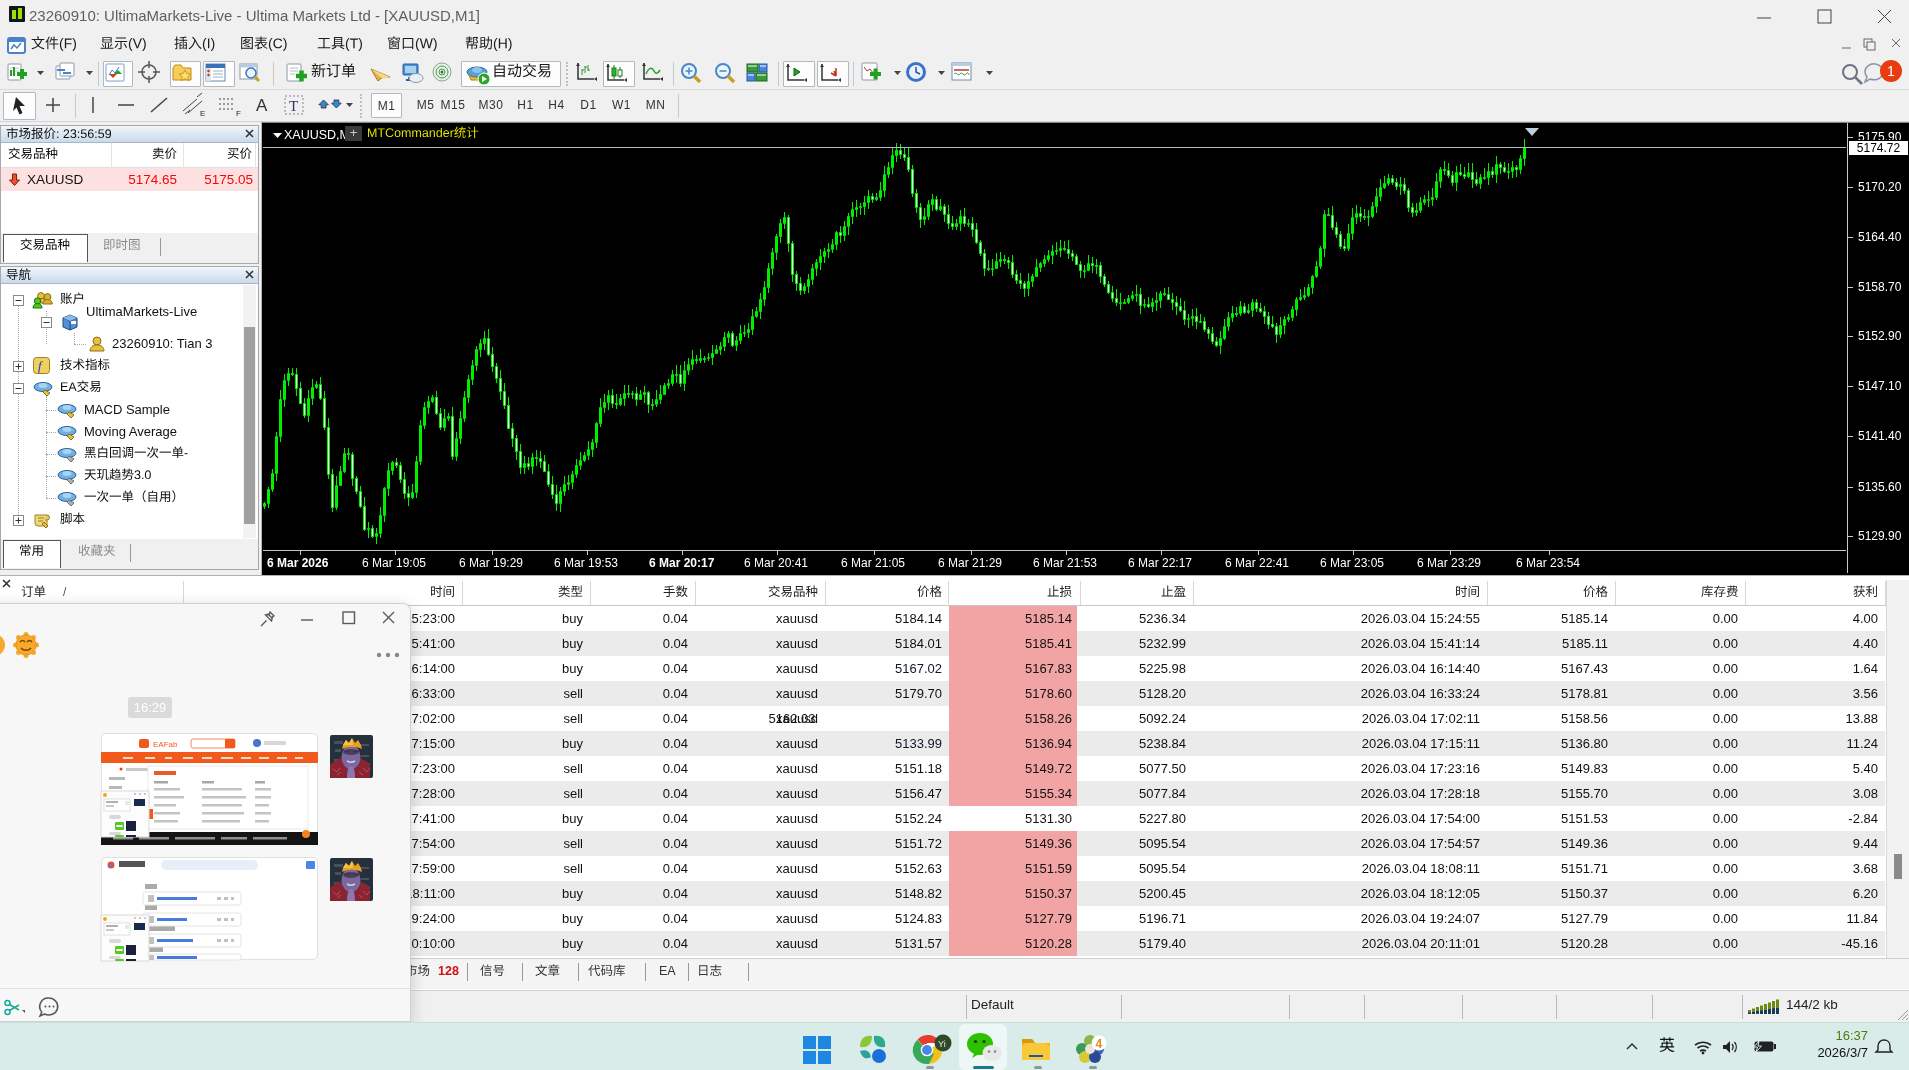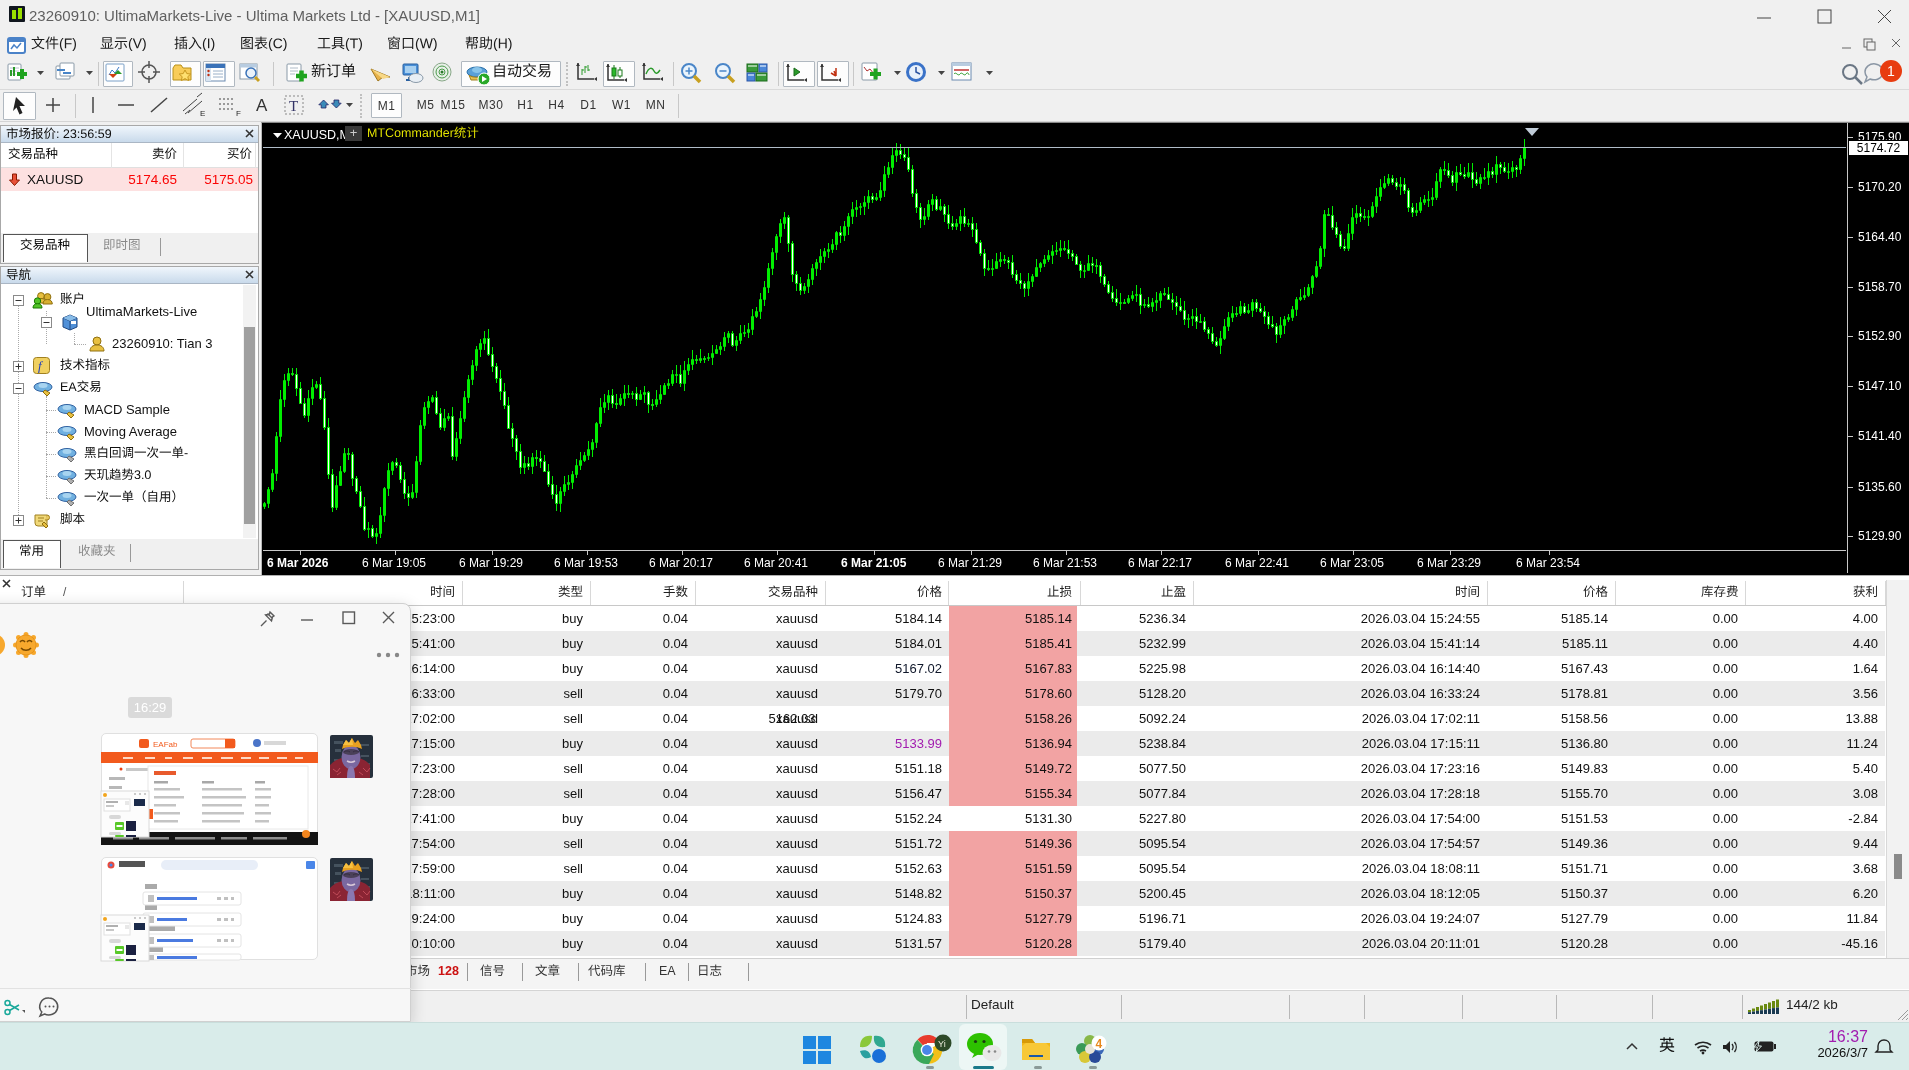--- a/index.html
+++ b/index.html
@@ -346,23 +346,23 @@
 <div class="ab" style="left:1858px;top:480px;font-size:12px;color:#fff">5135.60</div>
 <div class="ab" style="left:1858px;top:529px;font-size:12px;color:#fff">5129.90</div>
 <svg class="st" style="left:0;top:0" width="1909" height="600">
     <path d="M1848 137.5h5 M1848 187.5h5 M1848 237.5h5 M1848 287.5h5 M1848 336.5h5 M1848 386.5h5 M1848 436.5h5 M1848 487.5h5 M1848 536.5h5" stroke="#c8c8c8"></path>
   </svg>
 <div class="ab" style="left:1848px;top:140px;width:61px;height:16px;background:#fff;border:1px solid #000;font-size:12px;color:#000;text-align:center;line-height:14px">5174.72</div>
 <div class="ab" style="left:267px;top:556px;font-size:12px;color:#fff;font-weight:bold">6 Mar 2026</div>
 <div class="ab" style="left:362px;top:556px;font-size:12px;color:#fff;font-weight:normal">6 Mar 19:05</div>
 <div class="ab" style="left:459px;top:556px;font-size:12px;color:#fff;font-weight:normal">6 Mar 19:29</div>
 <div class="ab" style="left:554px;top:556px;font-size:12px;color:#fff;font-weight:normal">6 Mar 19:53</div>
-<div class="ab" style="left:649px;top:556px;font-size:12px;color:#fff;font-weight:normal">6 Mar 20:17</div>
+<div class="ab" style="left:649px;top:556px;font-size:12px;color:#fff;font-weight:bold">6 Mar 20:17</div>
 <div class="ab" style="left:744px;top:556px;font-size:12px;color:#fff;font-weight:normal">6 Mar 20:41</div>
-<div class="ab" style="left:841px;top:556px;font-size:12px;color:#fff;font-weight:bold">6 Mar 21:05</div>
+<div class="ab" style="left:841px;top:556px;font-size:12px;color:#fff;font-weight:normal">6 Mar 21:05</div>
 <div class="ab" style="left:938px;top:556px;font-size:12px;color:#fff;font-weight:normal">6 Mar 21:29</div>
 <div class="ab" style="left:1033px;top:556px;font-size:12px;color:#fff;font-weight:normal">6 Mar 21:53</div>
 <div class="ab" style="left:1128px;top:556px;font-size:12px;color:#fff;font-weight:normal">6 Mar 22:17</div>
 <div class="ab" style="left:1225px;top:556px;font-size:12px;color:#fff;font-weight:normal">6 Mar 22:41</div>
 <div class="ab" style="left:1320px;top:556px;font-size:12px;color:#fff;font-weight:normal">6 Mar 23:05</div>
 <div class="ab" style="left:1417px;top:556px;font-size:12px;color:#fff;font-weight:normal">6 Mar 23:29</div>
 <div class="ab" style="left:1516px;top:556px;font-size:12px;color:#fff;font-weight:normal">6 Mar 23:54</div>
 <svg class="st" style="left:0;top:0" width="1909" height="600">
     <path d="M300.5 551v4 M395.5 551v4 M492.5 551v4 M587.5 551v4 M682.5 551v4 M777.5 551v4 M874.5 551v4 M971.5 551v4 M1066.5 551v4 M1161.5 551v4 M1258.5 551v4 M1353.5 551v4 M1450.5 551v4 M1549.5 551v4" stroke="#c8c8c8"></path>
   </svg>
@@ -725,21 +725,21 @@
 <div class="ab" style="left:1180px;top:711px;width:300px;font-size:13px;color:#111;text-align:right">2026.03.04 17:02:11</div>
 <div class="ab" style="left:1308px;top:711px;width:300px;font-size:13px;color:#111;text-align:right">5158.56</div>
 <div class="ab" style="left:1438px;top:711px;width:300px;font-size:13px;color:#111;text-align:right">0.00</div>
 <div class="ab" style="left:1578px;top:711px;width:300px;font-size:13px;color:#111;text-align:right">13.88</div>
 <div class="ab" style="left:0;top:731px;width:1885px;height:25px;background:#ebebeb"></div>
 <div class="ab" style="left:949px;top:731px;width:128px;height:25px;background:#f2a3a3"></div>
 <div class="ab" style="left:155px;top:736px;width:300px;font-size:13px;color:#111;text-align:right">2026.03.04 17:15:00</div>
 <div class="ab" style="left:283px;top:736px;width:300px;font-size:13px;color:#111;text-align:right">buy</div>
 <div class="ab" style="left:388px;top:736px;width:300px;font-size:13px;color:#111;text-align:right">0.04</div>
 <div class="ab" style="left:518px;top:736px;width:300px;font-size:13px;color:#111;text-align:right">xauusd</div>
-<div class="ab" style="left:642px;top:736px;width:300px;font-size:13px;color:#a21caf;text-align:right">5133.99</div>
+<div class="ab" style="left:642px;top:736px;width:300px;font-size:13px;color:#0f172a;text-align:right">5133.99</div>
 <div class="ab" style="left:772px;top:736px;width:300px;font-size:13px;color:#111;text-align:right">5136.94</div>
 <div class="ab" style="left:886px;top:736px;width:300px;font-size:13px;color:#111;text-align:right">5238.84</div>
 <div class="ab" style="left:1180px;top:736px;width:300px;font-size:13px;color:#111;text-align:right">2026.03.04 17:15:11</div>
 <div class="ab" style="left:1308px;top:736px;width:300px;font-size:13px;color:#111;text-align:right">5136.80</div>
 <div class="ab" style="left:1438px;top:736px;width:300px;font-size:13px;color:#111;text-align:right">0.00</div>
 <div class="ab" style="left:1578px;top:736px;width:300px;font-size:13px;color:#111;text-align:right">11.24</div>
 <div class="ab" style="left:0;top:756px;width:1885px;height:25px;background:#ffffff"></div>
 <div class="ab" style="left:949px;top:756px;width:128px;height:25px;background:#f2a3a3"></div>
 <div class="ab" style="left:155px;top:761px;width:300px;font-size:13px;color:#111;text-align:right">2026.03.04 17:23:00</div>
 <div class="ab" style="left:283px;top:761px;width:300px;font-size:13px;color:#111;text-align:right">sell</div>
@@ -1196,21 +1196,21 @@
   </svg>
 <svg class="st" style="left:1722px;top:1040px" width="18" height="14">
 <path d="M1 5v4h3l4 4V1L4 5z" fill="#222"></path>
     <path d="M10 4a5 5 0 0 1 0 6M12.5 2a8 8 0 0 1 0 10" stroke="#222" fill="none" stroke-width="1.3"></path>
   </svg>
 <svg class="st" style="left:1752px;top:1041px" width="24" height="12">
 <rect x="2.5" y="0.5" width="19" height="10" rx="2" fill="#222"></rect>
     <rect x="22" y="3" width="2" height="5" fill="#222"></rect>
     <path d="M7 0L2 6h3.5L4 11l5.5-6H6z" fill="#222" stroke="#d9ecea" stroke-width="1"></path>
   </svg>
-<div class="ab" style="left:1820px;top:1028px;width:48px;font-size:16px;color:#a21caf;text-align:right">16:37</div>
+<div class="ab" style="left:1820px;top:1028px;width:48px;font-size:13px;color:#4d7c0f;text-align:right">16:37</div>
 <div class="ab" style="left:1803px;top:1045px;width:65px;font-size:13px;color:#111;text-align:right">2026/3/7</div>
 <svg class="st" style="left:1875px;top:1039px" width="18" height="16">
 <path d="M9 1c3.5 0 6 2.5 6 6v4l2 2H1l2-2V7c0-3.5 2.5-6 6-6z" fill="none" stroke="#222" stroke-width="1.4"></path>
   </svg>
 <svg style="position:absolute;width:0;height:0;overflow:hidden" aria-hidden="true">
     <defs>
       <path id="n6587" d="M423 823C453 774 485 707 497 666L580 693C566 734 531 799 501 847ZM50 664V590H206C265 438 344 307 447 200C337 108 202 40 36 -7C51 -25 75 -60 83 -78C250 -24 389 48 502 146C615 46 751 -28 915 -73C928 -52 950 -20 967 -4C807 36 671 107 560 201C661 304 738 432 796 590H954V664ZM504 253C410 348 336 462 284 590H711C661 455 592 344 504 253Z"></path>
       <path id="n4ef6" d="M317 341V268H604V-80H679V268H953V341H679V562H909V635H679V828H604V635H470C483 680 494 728 504 775L432 790C409 659 367 530 309 447C327 438 359 420 373 409C400 451 425 504 446 562H604V341ZM268 836C214 685 126 535 32 437C45 420 67 381 75 363C107 397 137 437 167 480V-78H239V597C277 667 311 741 339 815Z"></path>
       <path id="l0028" d="M127 532Q127 821 218 1051Q308 1281 496 1484H670Q483 1276 396 1042Q308 808 308 530Q308 253 394 20Q481 -213 670 -424H496Q307 -220 217 10Q127 241 127 528Z"></path>
       <path id="l0046" d="M359 1253V729H1145V571H359V0H168V1409H1169V1253Z"></path>

